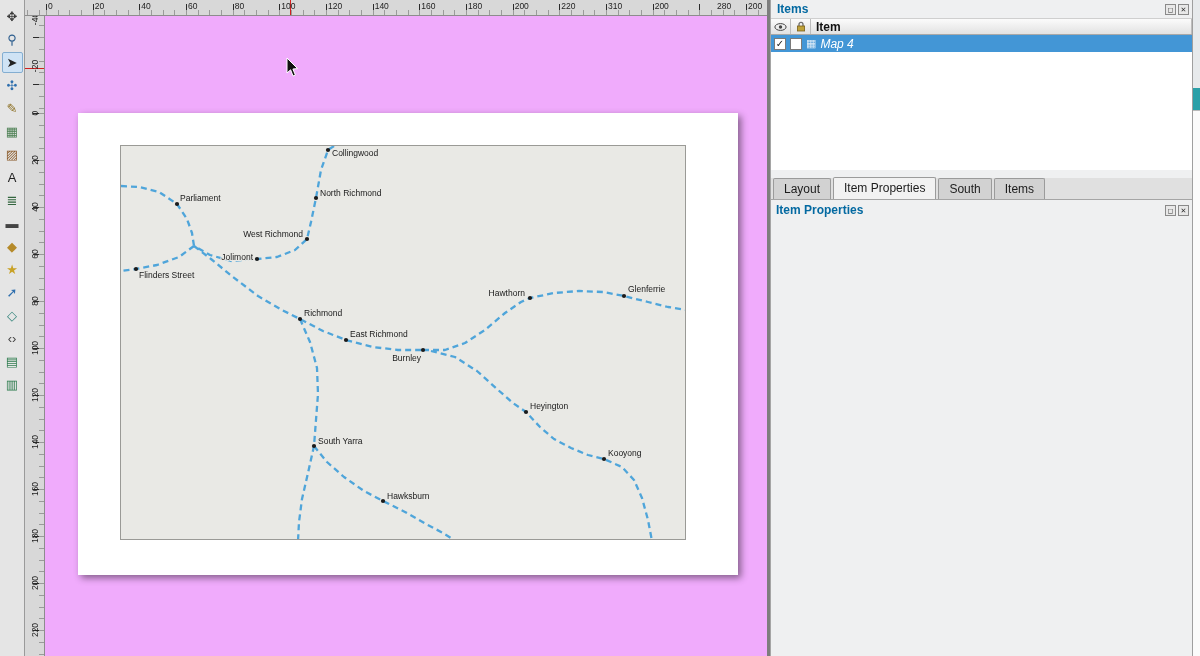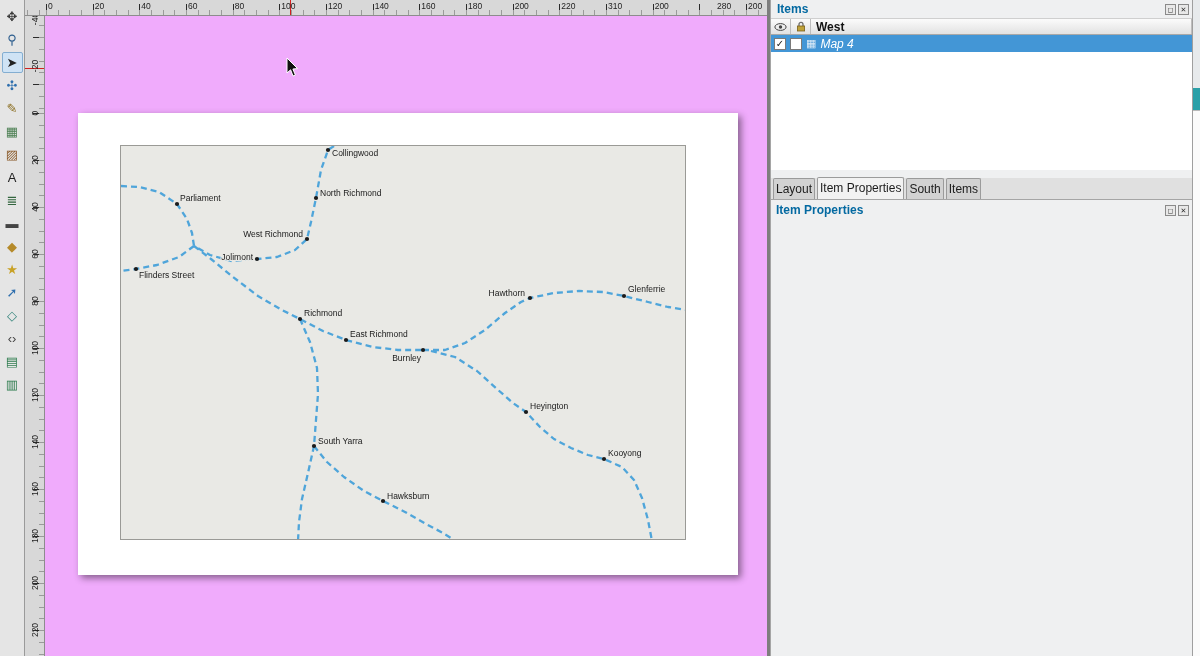--- a/index.html
+++ b/index.html
@@ -63,21 +63,21 @@
   .th-item { flex:1; justify-content:flex-start; padding-left:5px; }
 
   .items-list { height:135px; background:#ffffff; overflow:hidden; }
   .item-row { height:17px; display:flex; align-items:center; gap:4px; padding-left:3px; font-size:12px; color:#111; }
   .item-row.selected { background:#4396d6; color:#ffffff; }
   .cb { width:12px; height:12px; background:#fff; border:1px solid #7a7a7a; display:inline-flex; align-items:center; justify-content:center; font-size:10px; line-height:10px; color:#1a1a1a; flex:0 0 auto; }
   .map-glyph { font-size:11px; color:#ddebf7; flex:0 0 auto; }
   .row-label { font-style:italic; }
 
   .tabbar { position:absolute; left:0; top:178px; width:100%; height:22px; background:#e0e0e0; border-bottom:1px solid #a5a5a5; display:flex; align-items:flex-end; padding:2px 0 0 2px; }
-  .tab { font-size:12px; padding:3px 2px; background:#d2d2d2; border:1px solid #9b9b9b; border-bottom:none; border-radius:2px 2px 0 0; margin-right:2px; color:#1c1c1c; white-space:nowrap; }
+  .tab { font-size:12px; padding:3px 10px; background:#d2d2d2; border:1px solid #9b9b9b; border-bottom:none; border-radius:2px 2px 0 0; margin-right:2px; color:#1c1c1c; white-space:nowrap; }
   .tab.active { background:#f2f2f2; padding-bottom:4px; }
 
   .props-panel { position:absolute; left:0; top:200px; width:100%; bottom:0; background:#eff0f1; }
   .props-titlebar { height:20px; display:flex; align-items:center; justify-content:space-between; padding:0 3px 0 5px; }
 
   
   .right-strip { position:absolute; left:1192px; top:0; width:8px; height:656px; background:#e7eaec; border-left:1px solid #9f9f9f; z-index:6; }
   .strip-teal { position:absolute; left:0; top:88px; width:8px; height:22px; background:#2aa0a8; }
   .strip-white { position:absolute; left:0; top:110px; width:8px; bottom:0; background:#fbfbfb; border-top:1px solid #b9b9b9; }
 </style>
@@ -213,21 +213,21 @@
             <ellipse cx="6.5" cy="5" rx="5.6" ry="3.4" fill="none" stroke="#444" stroke-width="1"></ellipse>
             <circle cx="6.5" cy="5" r="1.7" fill="#444"></circle>
           </svg>
         </div>
         <div class="th th-lock">
           <svg width="10" height="11" viewBox="0 0 10 11">
             <path d="M3 5 V3.4 a2 2 0 0 1 4 0 V5" fill="none" stroke="#6e6e6e" stroke-width="1.3"></path>
             <rect x="1.4" y="5" width="7.2" height="5" fill="#bfa23a" stroke="#7a5f1a" stroke-width="0.8"></rect>
           </svg>
         </div>
-        <div class="th th-item">West</div>
+        <div class="th th-item">Item</div>
       </div>
       <div class="items-list">
         <div class="item-row selected">
           <span class="cb">
               <span>✓</span>
             </span>
           <span class="cb"></span>
           <span class="map-glyph">▦</span>
           <span class="row-label">Map 4</span>
         </div>

